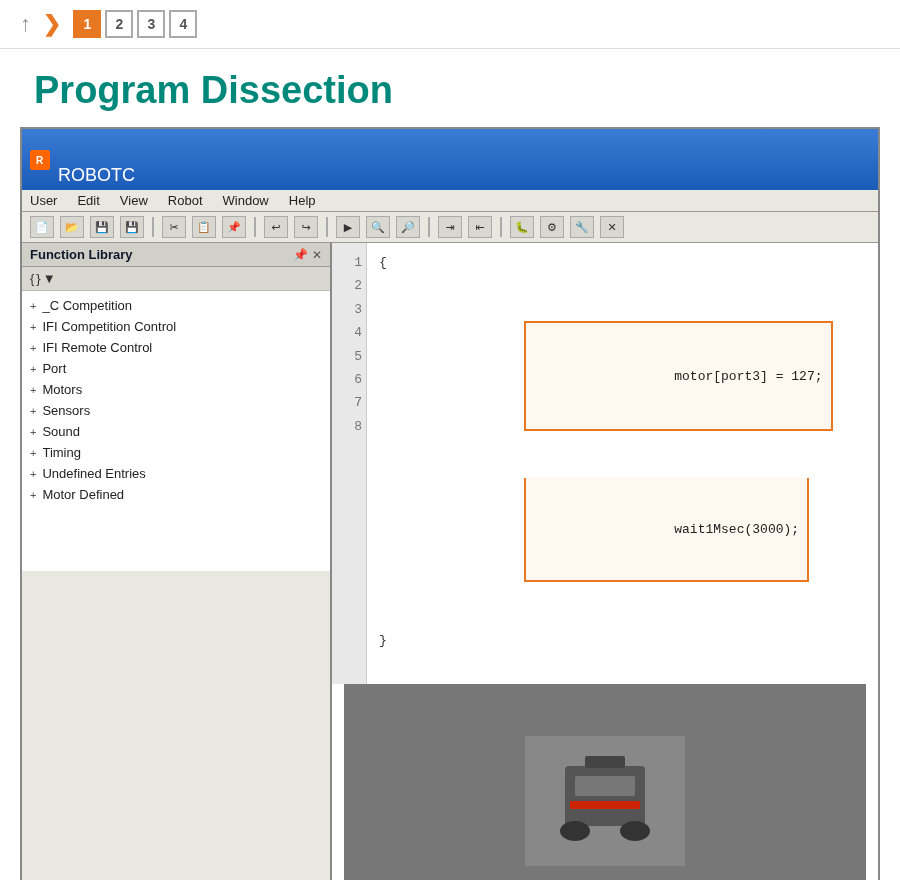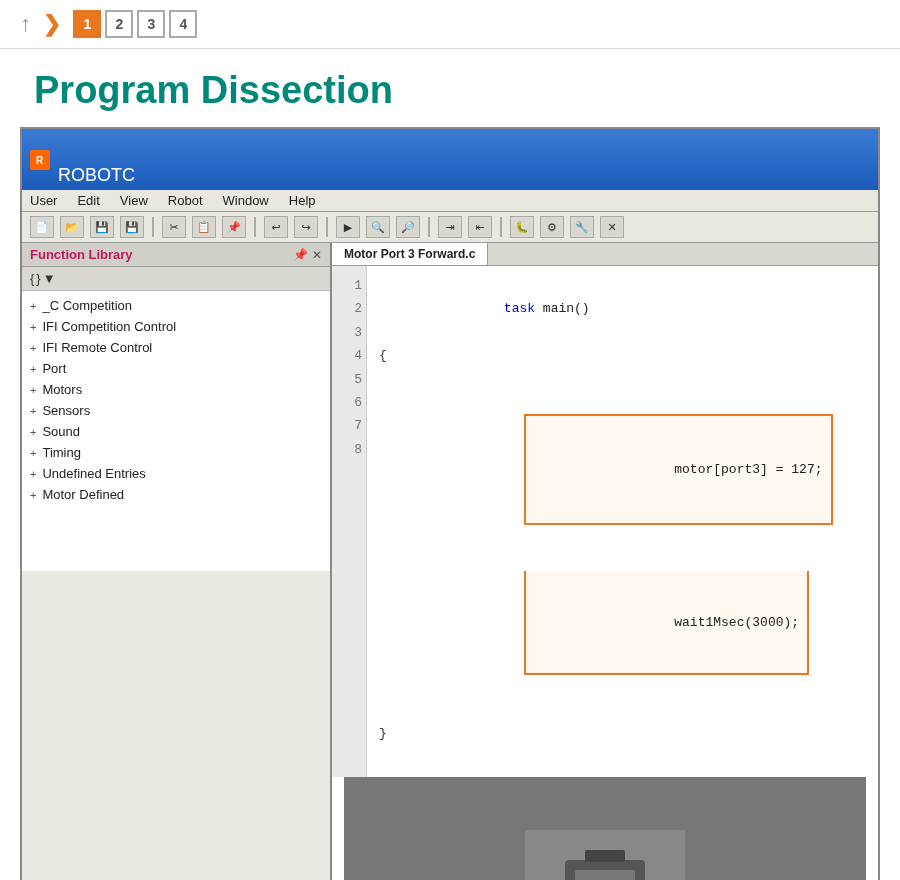--- a/index.html
+++ b/index.html
@@ -192,21 +192,21 @@
       padding: 4px 8px;
       display: flex;
       align-items: center;
       justify-content: space-between;
       border-bottom: 1px solid #999;
     }
 
     .panel-title {
       font-size: 13px;
       font-weight: bold;
-      color: #be185d;
+      color: #0f172a;
     }
 
     .panel-controls {
       display: flex;
       gap: 4px;
       align-items: center;
       font-size: 12px;
       color: #555;
     }
 
@@ -453,39 +453,33 @@
               <span>Undefined Entries</span>
             </div>
             <div class="tree-item">
               <span class="tree-expand">+</span>
               <span>Motor Defined</span>
             </div>
           </div>
         </div>
 
         <div class="code-area">
-          <div class="tab-bar">
-            <div class="tab active">Motor Port 3 Forward.c</div>
-          </div>
 
           <div class="code-editor">
             <div class="line-numbers">
               <span class="line-number-cell">1</span>
               <span class="line-number-cell">2</span>
               <span class="line-number-cell">3</span>
               <span class="line-number-cell">4</span>
               <span class="line-number-cell">5</span>
               <span class="line-number-cell">6</span>
               <span class="line-number-cell">7</span>
               <span class="line-number-cell">8</span>
             </div>
             <div class="code-content">
-              <div class="code-line">
-                <span class="code-blue">task</span> <span class="code-dark">main()</span>
-              </div>
               <div class="code-line">{</div>
               <div class="code-line">&nbsp;</div>
               <div class="code-line">
                 <div style="display:inline-block; border: 2px solid #e87722; padding: 18px 8px; background: #fff8f0; margin-left: 20px;">
                   <span class="code-dark">motor[port3] = 127;</span>
                 </div>
               </div>
               <div class="code-line">
                 <div style="display:inline-block; border: 2px solid #e87722; padding: 16px 8px; background: #fff8f0; margin-left: 20px; border-top: none;">
                   <span class="code-dark">wait1Msec(3000);</span>

